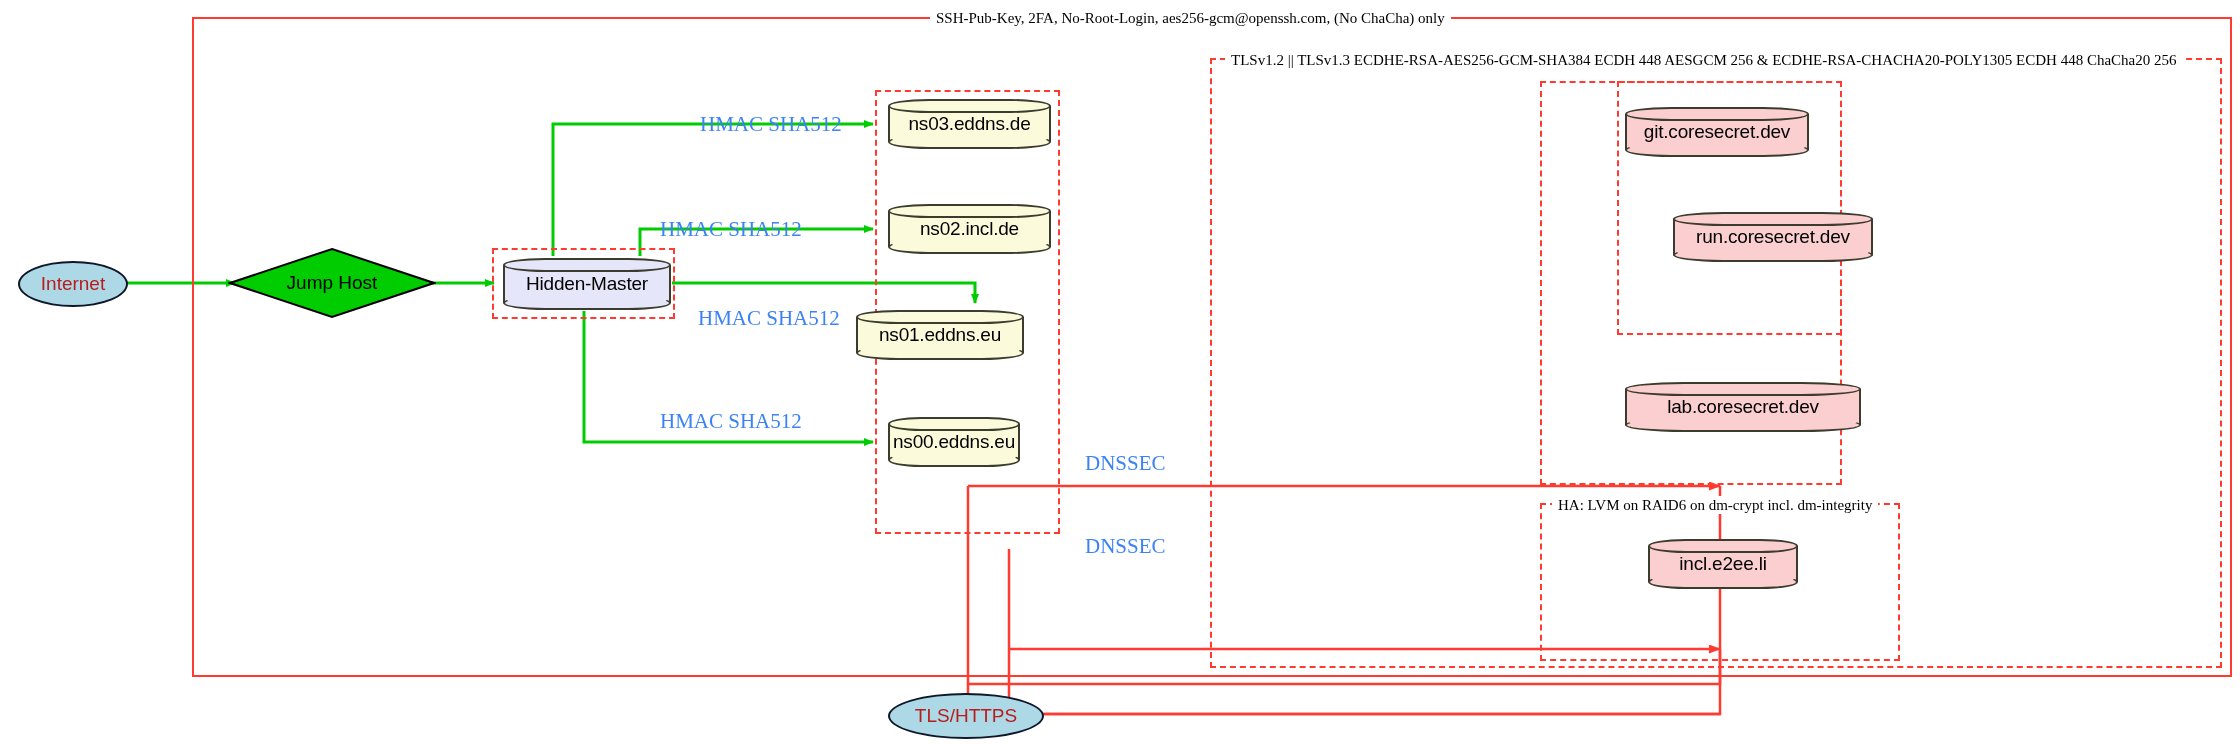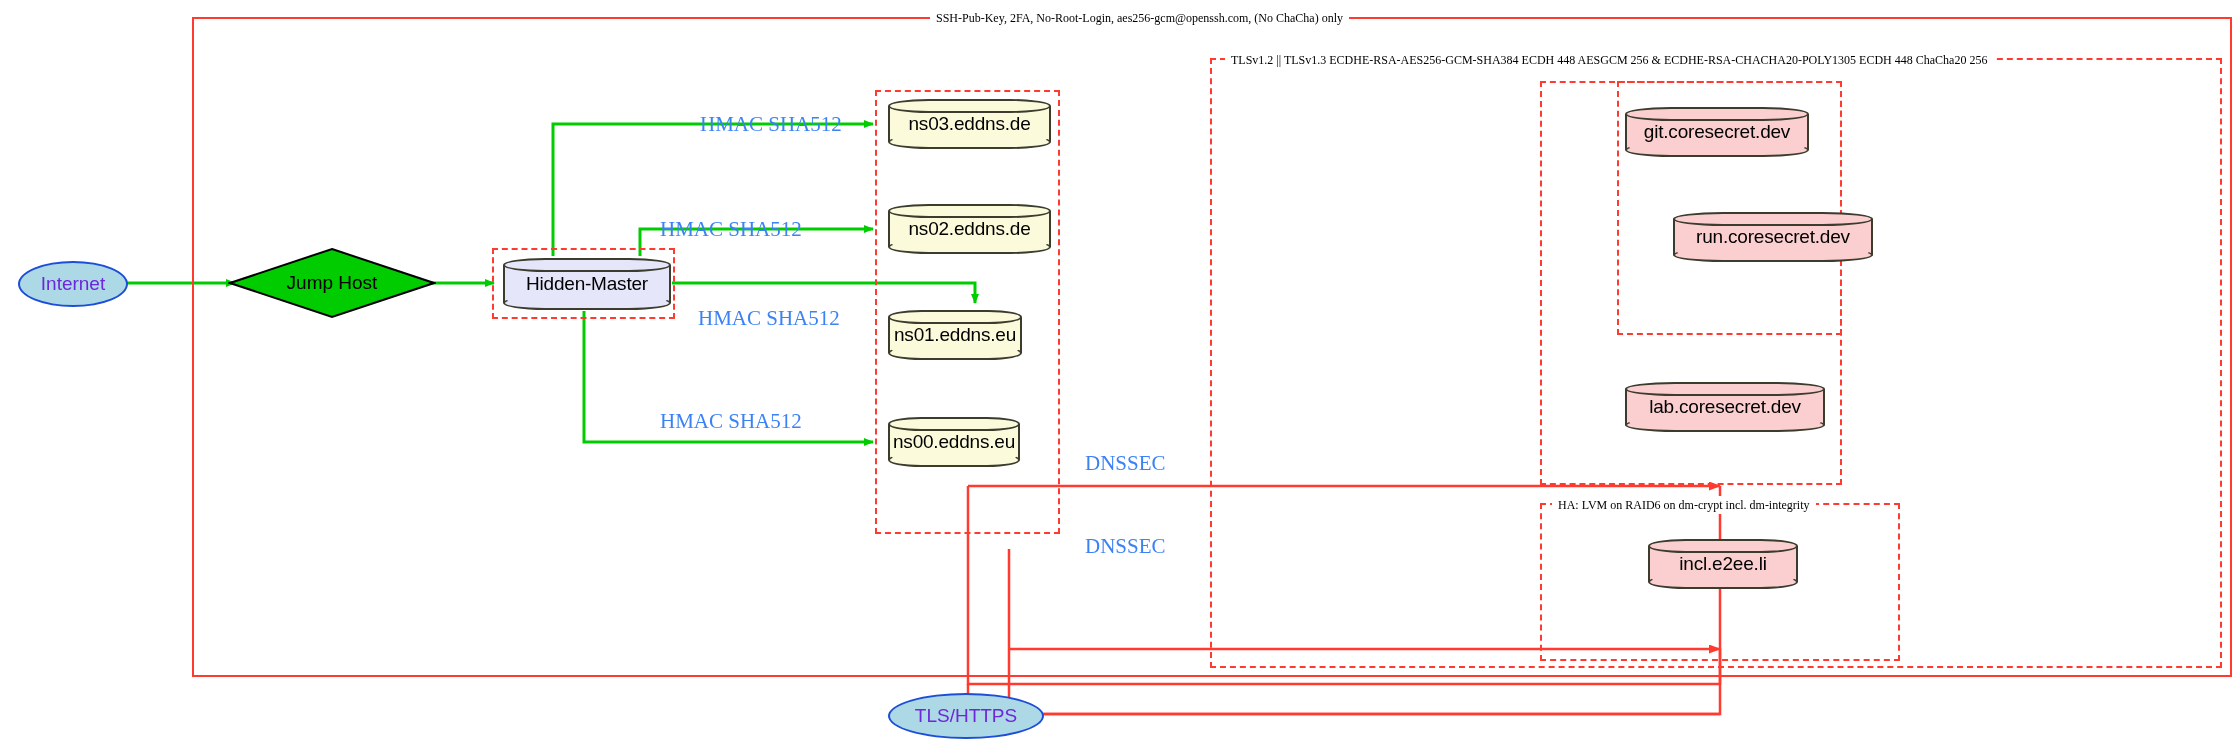--- a/index.html
+++ b/index.html
@@ -76,28 +76,28 @@
     letter-spacing: -0.2px;
   }
   
   .cyl-beige .cyl-body, .cyl-beige .cyl-top, .cyl-beige .cyl-bottom { background: #fbfbdb; }
   .cyl-lav   .cyl-body, .cyl-lav   .cyl-top, .cyl-lav   .cyl-bottom { background: #e6e6fa; }
   .cyl-pink  .cyl-body, .cyl-pink  .cyl-top, .cyl-pink  .cyl-bottom { background: #fbcfcf; }
 
   
   .ellipse {
     position: absolute;
-    border: 2px solid #1d4ed8;
+    border: 2px solid #0f172a;
     border-radius: 50%;
     background: #add8e6;
     display: flex;
     align-items: center;
     justify-content: center;
     font-size: 19px;
-    color: #6d28d9;
+    color: #b91c1c;
     white-space: nowrap;
     box-sizing: border-box;
   }
   
   .diamond-wrap {
     position: absolute;
   }
   .diamond-label {
     position: absolute;
     left: 0; top: 0;
@@ -118,21 +118,21 @@
   }
   .cluster-solid {
     border: 2px solid #ff3b30;
   }
   .cluster-dashed {
     border: 2px dashed #ff3b30;
   }
   .cluster-title {
     position: absolute;
     font-family: "Liberation Serif", serif;
-    font-size: 12px;
+    font-size: 15px;
     color: #000;
     background: #ffffff;
     padding: 0 6px;
     white-space: nowrap;
     line-height: 18px;
   }
   .edge-label {
     position: absolute;
     font-family: "Liberation Serif", serif;
     font-size: 21px;
@@ -221,24 +221,24 @@
     <div class="cyl-body"></div>
     <div class="cyl-bottom"></div>
     <div class="cyl-top"></div>
     <div class="cyl-label">ns03.eddns.de</div>
   </div>
 
   <div class="cyl cyl-beige" style="left:888px; top:204px; width:163px; height:50px;">
     <div class="cyl-body"></div>
     <div class="cyl-bottom"></div>
     <div class="cyl-top"></div>
-    <div class="cyl-label">ns02.eddns.de</div>
-  </div>
-
-  <div class="cyl cyl-beige" style="left:888px; top:310px; width:134px; height:50px;">
+    <div class="cyl-label">ns02.incl.de</div>
+  </div>
+
+  <div class="cyl cyl-beige" style="left:856px; top:310px; width:168px; height:50px;">
     <div class="cyl-body"></div>
     <div class="cyl-bottom"></div>
     <div class="cyl-top"></div>
     <div class="cyl-label">ns01.eddns.eu</div>
   </div>
 
   <div class="cyl cyl-beige" style="left:888px; top:417px; width:132px; height:50px;">
     <div class="cyl-body"></div>
     <div class="cyl-bottom"></div>
     <div class="cyl-top"></div>
@@ -252,21 +252,21 @@
     <div class="cyl-label">git.coresecret.dev</div>
   </div>
 
   <div class="cyl cyl-pink" style="left:1625px; top:212px; width:200px; height:50px;margin-left:48px;">
     <div class="cyl-body"></div>
     <div class="cyl-bottom"></div>
     <div class="cyl-top"></div>
     <div class="cyl-label">run.coresecret.dev</div>
   </div>
 
-  <div class="cyl cyl-pink" style="left:1625px; top:382px; width:200px; height:50px;">
+  <div class="cyl cyl-pink" style="left:1625px; top:382px; width:236px; height:50px;">
     <div class="cyl-body"></div>
     <div class="cyl-bottom"></div>
     <div class="cyl-top"></div>
     <div class="cyl-label">lab.coresecret.dev</div>
   </div>
 
   <div class="cyl cyl-pink" style="left:1648px; top:539px; width:150px; height:50px;">
     <div class="cyl-body"></div>
     <div class="cyl-bottom"></div>
     <div class="cyl-top"></div>

